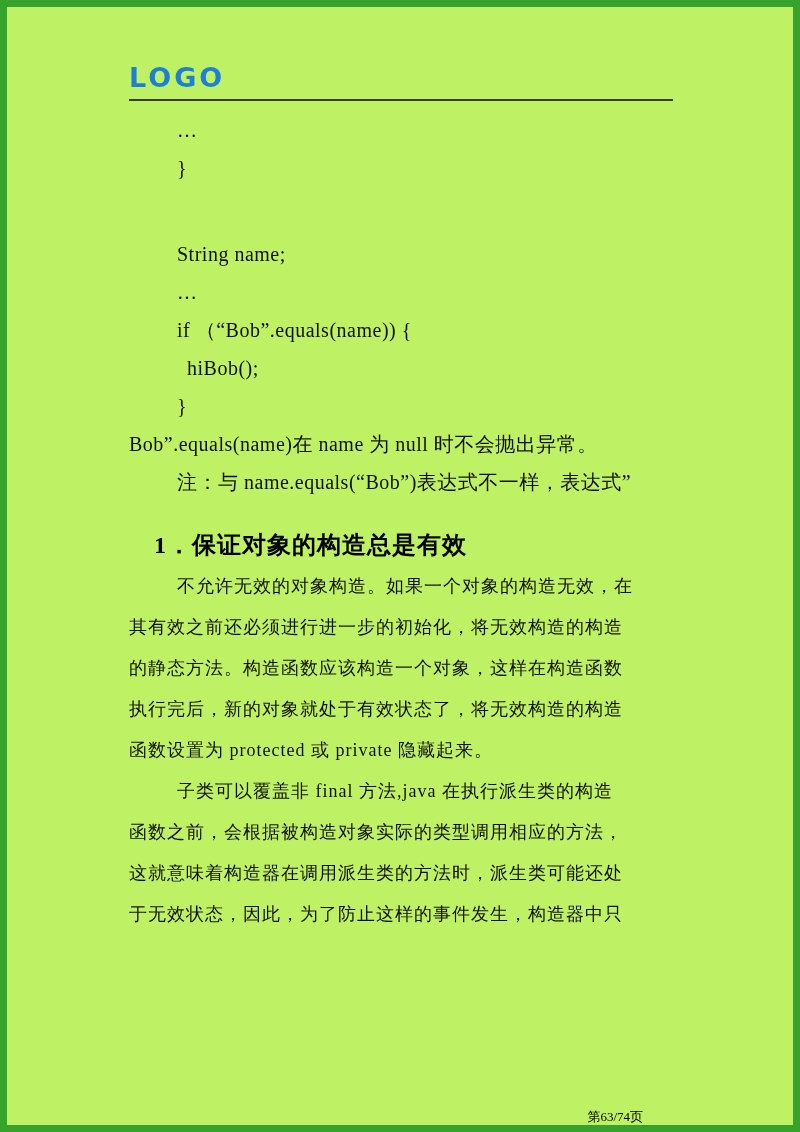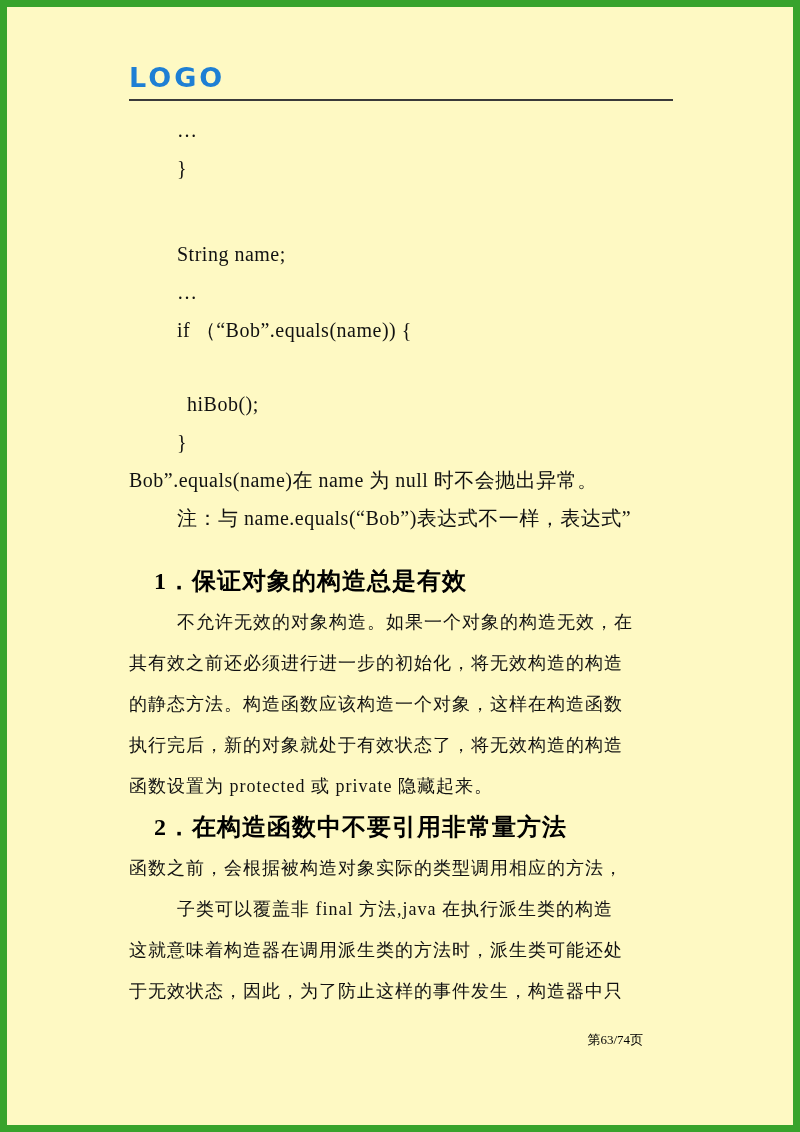--- a/index.html
+++ b/index.html
@@ -7,21 +7,21 @@
     padding: 0;
     background: #ffffff;
     font-family: "Liberation Serif", "DejaVu Serif", serif;
   }
   .frame {
     position: relative;
     width: 800px;
     height: 1132px;
     box-sizing: border-box;
     border: 7px solid #38a32c;
-    background: #fef9c3;
+    background: #bef264;
     overflow: hidden;
   }
   .page-inner {
     box-sizing: border-box;
     padding: 56px 120px 0 122px;
   }
   .logo {
     font-family: "DejaVu Sans", "Liberation Sans", sans-serif;
     font-weight: 800;
     font-size: 27px;
@@ -45,41 +45,41 @@
     letter-spacing: 0.5px;
   }
   .body-line {
     font-size: 18px;
     line-height: 41px;
     color: #111111;
     white-space: pre;
     letter-spacing: 1px;
   }
   .indent2 { padding-left: 48px; }
-  .indent3 { padding-left: 58px; margin-top: 36px; }
+  .indent3 { padding-left: 58px; }
   .spacer-lg { height: 48px; }
   .spacer-md { height: 24px; }
   .section-heading {
     font-size: 21px;
     font-weight: 700;
     line-height: 46px;
     color: #000000;
     letter-spacing: 1px;
   }
   .sub-heading {
     font-size: 24px;
     font-weight: 700;
     line-height: 41px;
     color: #000000;
     padding-left: 25px;
     letter-spacing: 1px;
   }
   .footer {
     position: absolute;
-    top: 1024px;
+    top: 1101px;
     right: 150px;
     font-size: 13px;
     color: #000000;
     font-family: "Liberation Serif", "DejaVu Serif", serif;
   }
 </style>
 </head>
 <body>
 
 <div class="frame">
@@ -116,25 +116,24 @@
     <div class="sub-heading">1．保证对象的构造总是有效</div>
 
     <div>
       <div class="body-line indent2">不允许无效的对象构造。如果一个对象的构造无效，在</div>
       <div class="body-line">其有效之前还必须进行进一步的初始化，将无效构造的构造</div>
       <div class="body-line">的静态方法。构造函数应该构造一个对象，这样在构造函数</div>
       <div class="body-line">执行完后，新的对象就处于有效状态了，将无效构造的构造</div>
       <div class="body-line">函数设置为 protected 或 private 隐藏起来。</div>
     </div>
 
-    <div class="sub-heading">2．在构造函数中不要引用非常量方法</div>
 
     <div>
+      <div class="body-line indent2">子类可以覆盖非 final 方法,java 在执行派生类的构造</div>
       <div class="body-line">函数之前，会根据被构造对象实际的类型调用相应的方法，</div>
-      <div class="body-line indent2">子类可以覆盖非 final 方法,java 在执行派生类的构造</div>
       <div class="body-line">这就意味着构造器在调用派生类的方法时，派生类可能还处</div>
       <div class="body-line">于无效状态，因此，为了防止这样的事件发生，构造器中只</div>
     </div>
 
   </div>
 
   <div class="footer">第63/74页</div>
 </div>
 
 </body></html>

